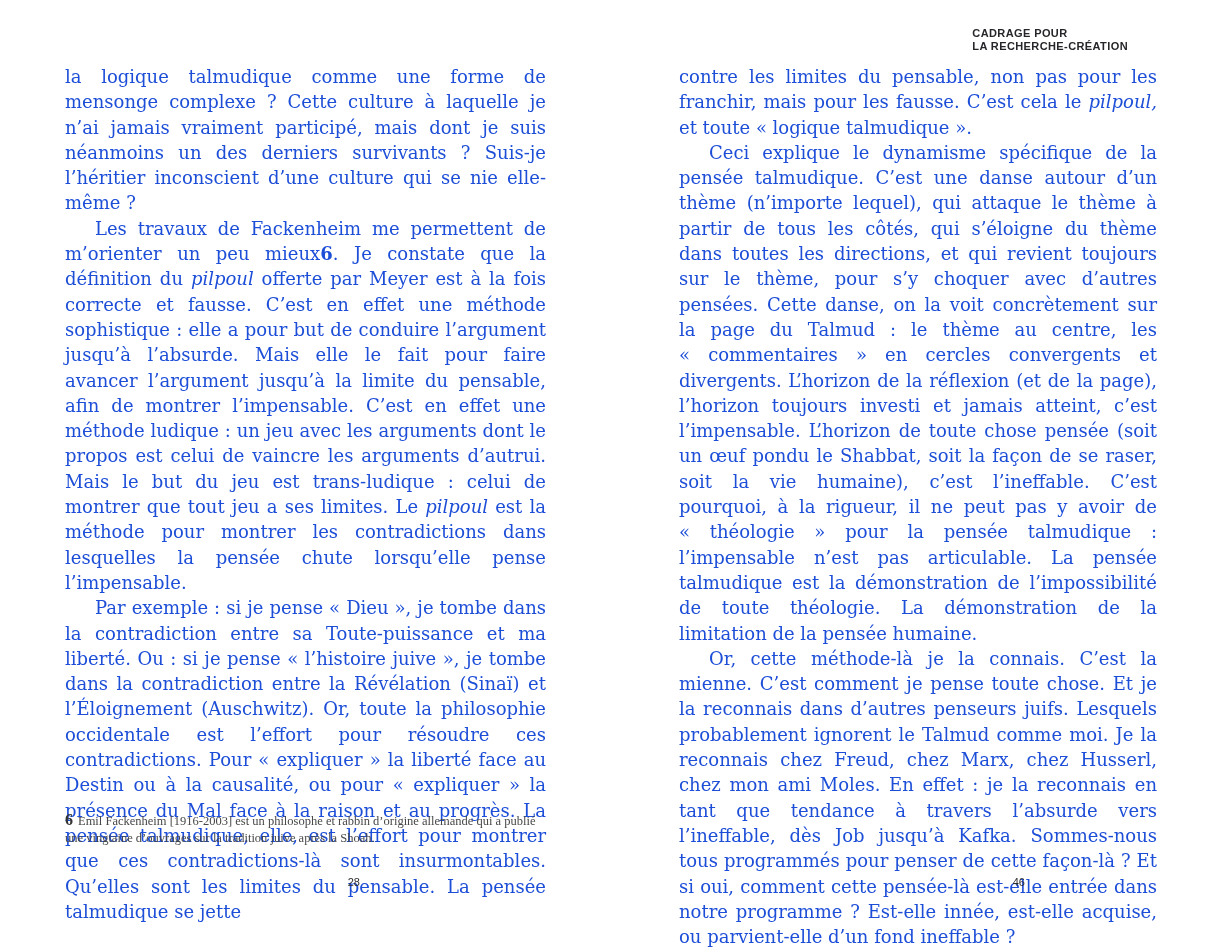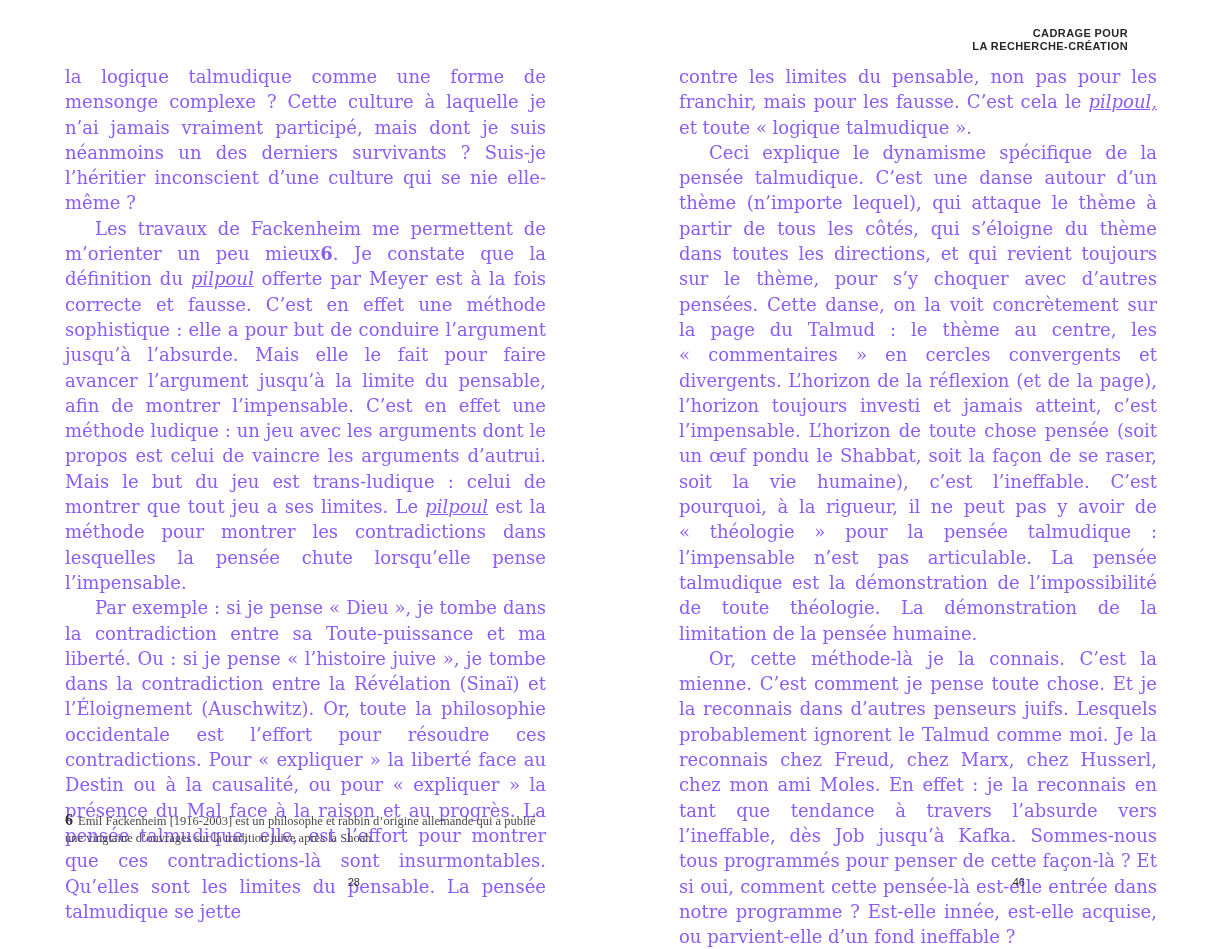--- a/index.html
+++ b/index.html
@@ -2,34 +2,34 @@
 <html lang="fr"><head>
 <meta charset="utf-8">
 <style>
   html, body { margin: 0; padding: 0; }
   body {
     width: 1214px; height: 949px; position: relative;
     background: #ffffff; overflow: hidden;
     font-family: "DejaVu Serif", serif;
   }
   .running-head {
-    position: absolute; top: 27px; right: 86px; text-align: right;
+    position: absolute; top: 27px; right: 86px; text-align: left;
     font-family: "Liberation Sans", sans-serif; font-weight: 700;
     font-size: 11px; line-height: 13px; letter-spacing: 0.4px; color: #26262a;
   }
   .col {
     position: absolute; top: 64px;
     font-size: 18px; line-height: 25.3px; text-align: justify;
-    color: #8b5cf6; hyphens: auto;
+    color: #1d4ed8; hyphens: auto;
   }
   .col-left  { left: 65px;  width: 481px; }
   .col-right { left: 679px; width: 478px; }
   p.para { margin: 0; padding: 0; }
   p.ind  { text-indent: 30px; }
-  .it  { font-style: italic; text-decoration: underline; }
+  .it  { font-style: italic; }
   .ref { font-weight: 700; }
   .footnote {
     position: absolute; left: 65px; top: 811px; width: 472px;
     font-family: Liberation Serif, serif;
     font-size: 12.5px; line-height: 17px; color: #474747; text-align: left;
   }
   .fn-marker { font-weight: 700; font-size: 16px; color: #353535; margin-right: 5px; }
   .pagenum {
     position: absolute; top: 876px; width: 60px; text-align: right;
     font-family: "Liberation Sans", sans-serif; font-size: 11px;

